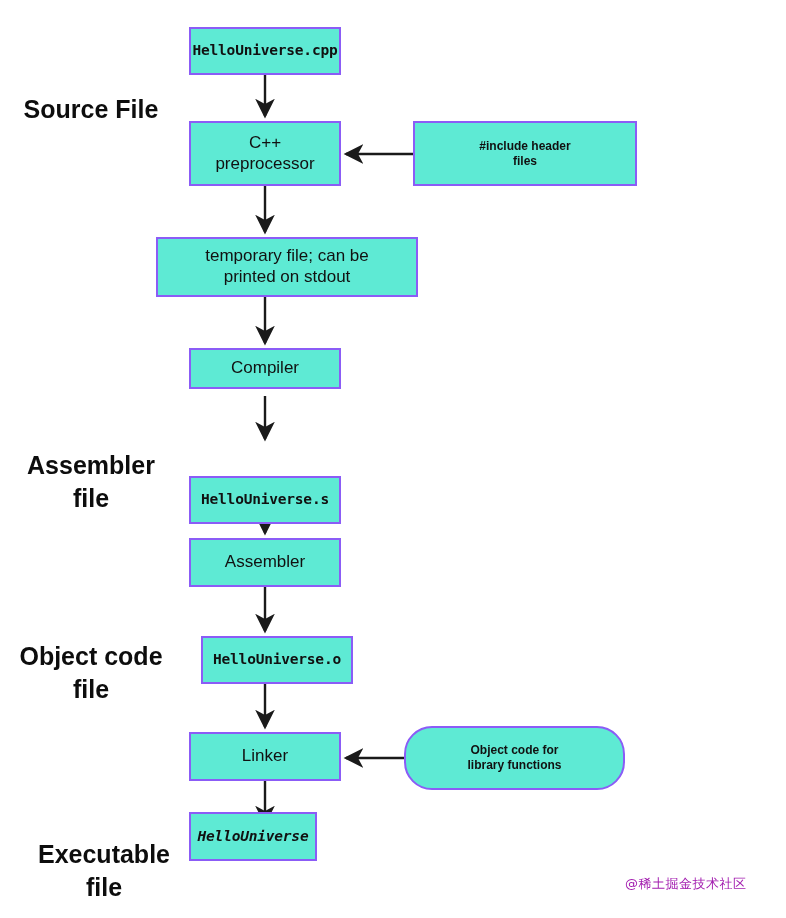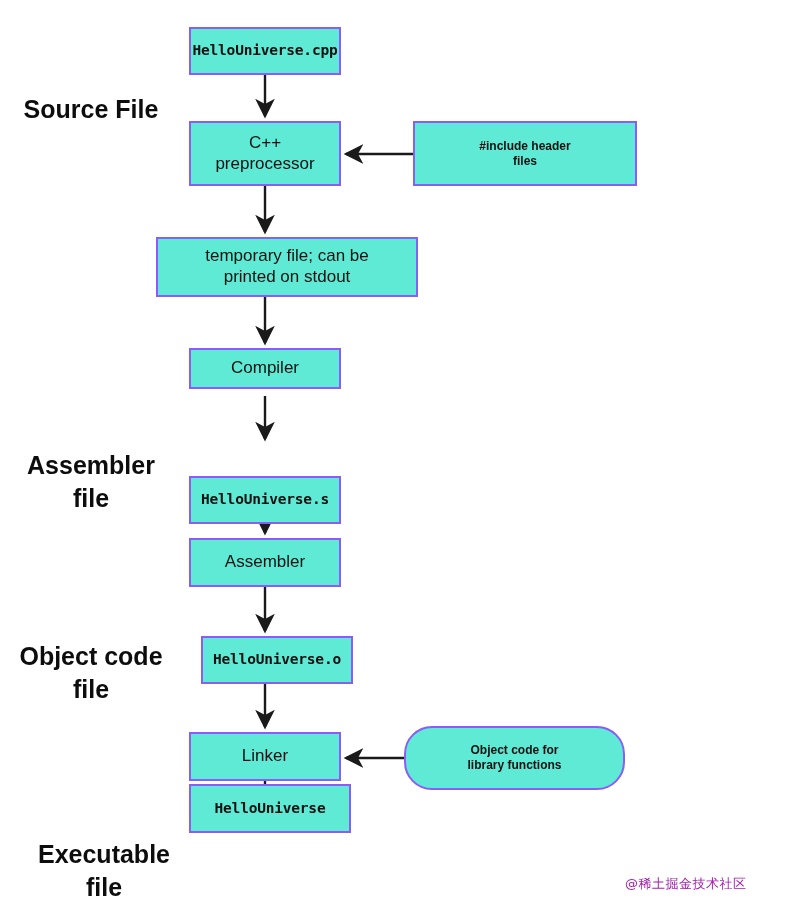--- a/index.html
+++ b/index.html
@@ -163,19 +163,19 @@
 
   <div class="node sans" style="left:189px; top:732px; width:152px; height:49px;">
     <span class="txt">Linker</span>
   </div>
 
   <div class="node bold" style="left:404px; top:726px; width:221px; height:64px;border-radius:28px;">
     <span class="txt">Object code for
 library functions</span>
   </div>
 
-  <div class="node mono" style="left:189px; top:784px; width:162px; height:49px;">
+  <div class="node mono" style="left:189px; top:812px; width:128px; height:49px;font-style:italic;">
     <span class="txt">HelloUniverse</span>
   </div>
 
   <div class="watermark" style="left:625px; top:875px;">@稀土掘金技术社区</div>
 
 </div>
 
 </body></html>

